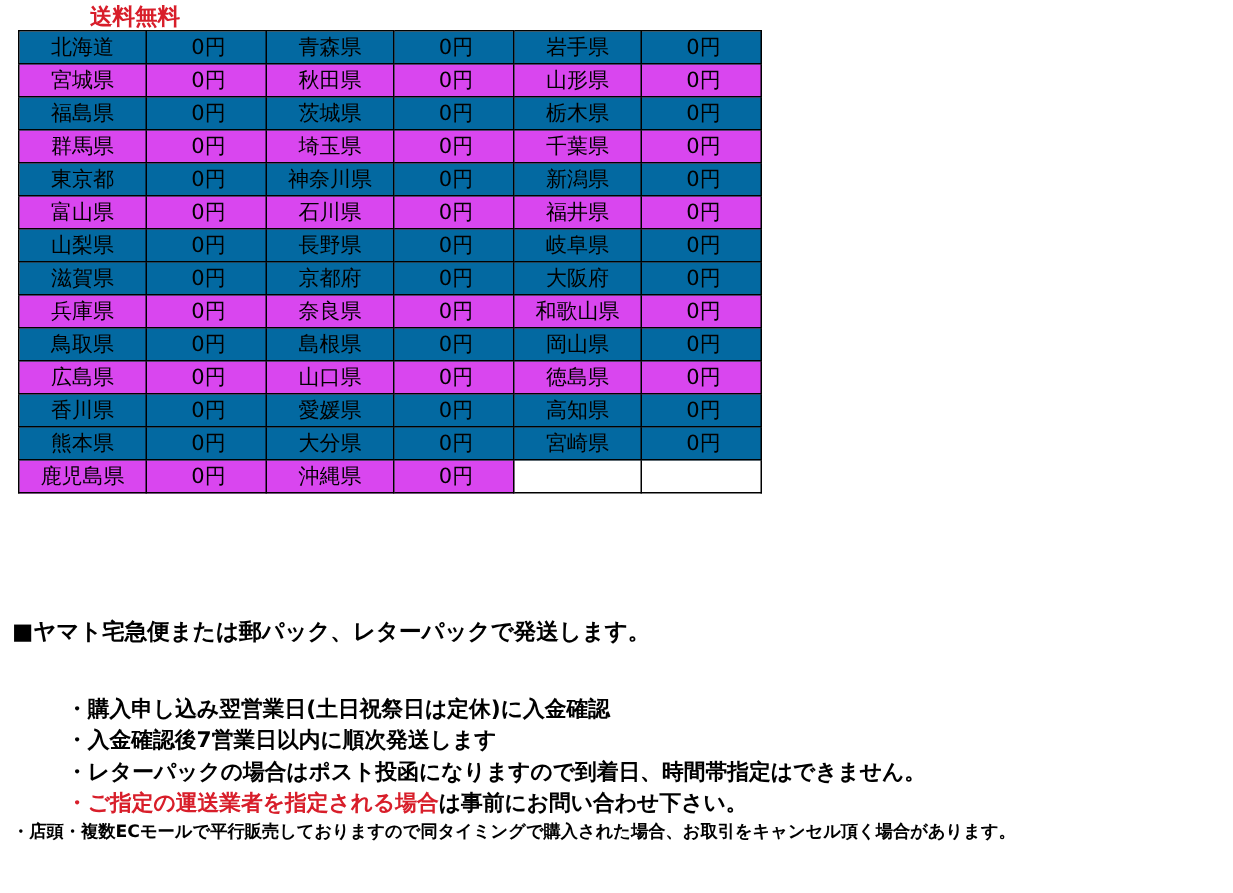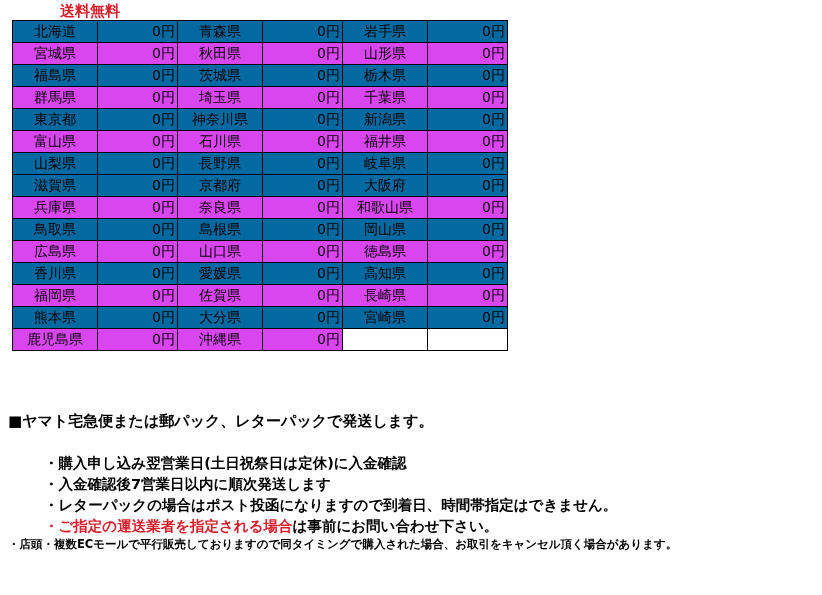--- a/index.html
+++ b/index.html
@@ -52,21 +52,21 @@
     box-sizing: border-box;
     vertical-align: middle;
   }
   .fee-table td.pref {
     width: 85px;
     text-align: center;
     font-weight: normal;
   }
   .fee-table td.price {
     width: 80px;
-    text-align: right;
+    text-align: center;
     padding-left: 5px;
     margin-left: 42px;
   }
   .fee-table tr.shade td {
     background: #d946ef;
   }
   .fee-table tr.plain td {
     background: #0369a1;
   }
   .fee-table td.empty {
@@ -78,21 +78,21 @@
   .notes {
     position: absolute;
     left: 8px;
     top: 412px;
     width: 806px;
   }
   .note-head {
     font-size: 15px;
     font-weight: bold;
     color: #000000;
-    margin-bottom: 22px;
+    margin-bottom: 32px;
     white-space: nowrap;
   }
   .note-line {
     font-size: 14.5px;
     font-weight: bold;
     color: #000000;
     line-height: 21px;
     white-space: nowrap;
     margin-left: 36px;
   }
@@ -206,28 +206,20 @@
         <td class="price">0円</td>
         <td class="pref">徳島県</td>
         <td class="price">0円</td>
       </tr>
       <tr class="plain">
         <td class="pref">香川県</td>
         <td class="price">0円</td>
         <td class="pref">愛媛県</td>
         <td class="price">0円</td>
         <td class="pref">高知県</td>
-        <td class="price">0円</td>
-      </tr>
-      <tr class="shade">
-        <td class="pref">福岡県</td>
-        <td class="price">0円</td>
-        <td class="pref">佐賀県</td>
-        <td class="price">0円</td>
-        <td class="pref">長崎県</td>
         <td class="price">0円</td>
       </tr>
       <tr class="plain">
         <td class="pref">熊本県</td>
         <td class="price">0円</td>
         <td class="pref">大分県</td>
         <td class="price">0円</td>
         <td class="pref">宮崎県</td>
         <td class="price">0円</td>
       </tr>

